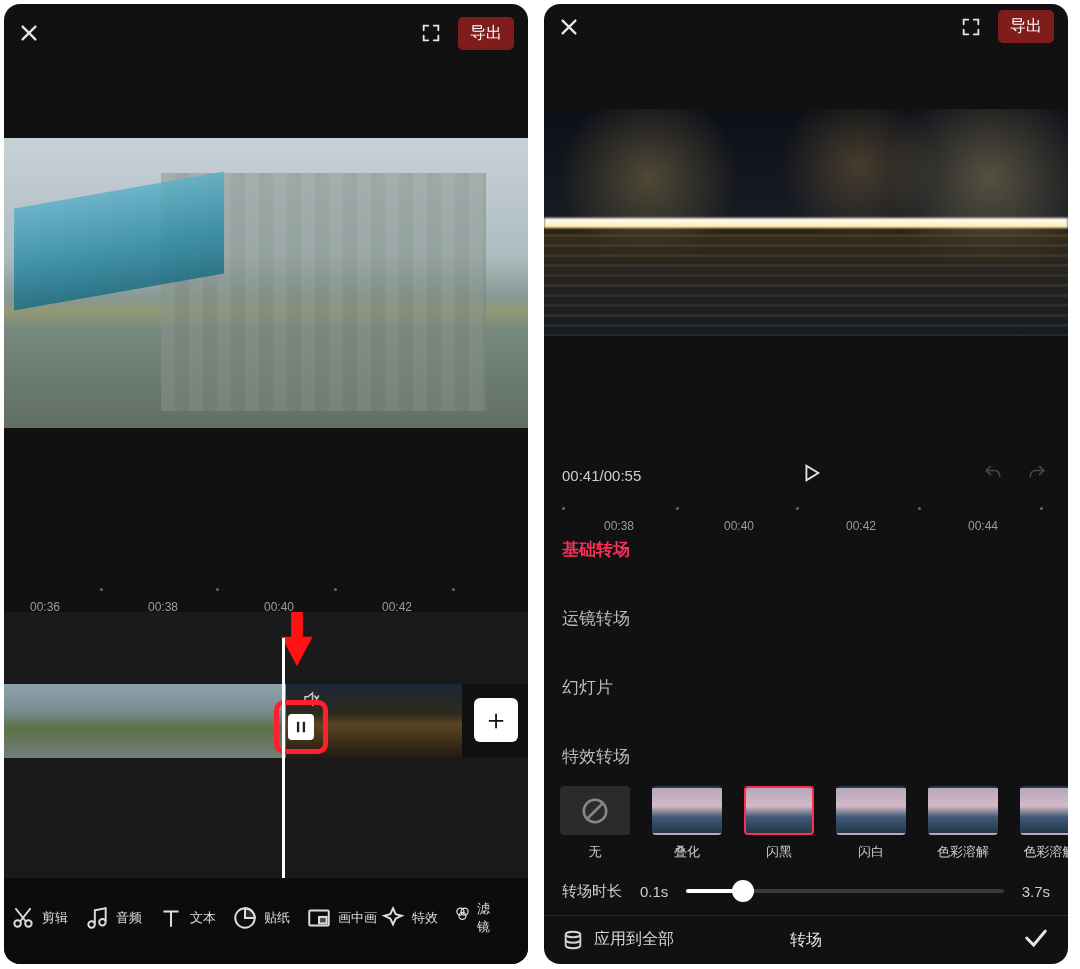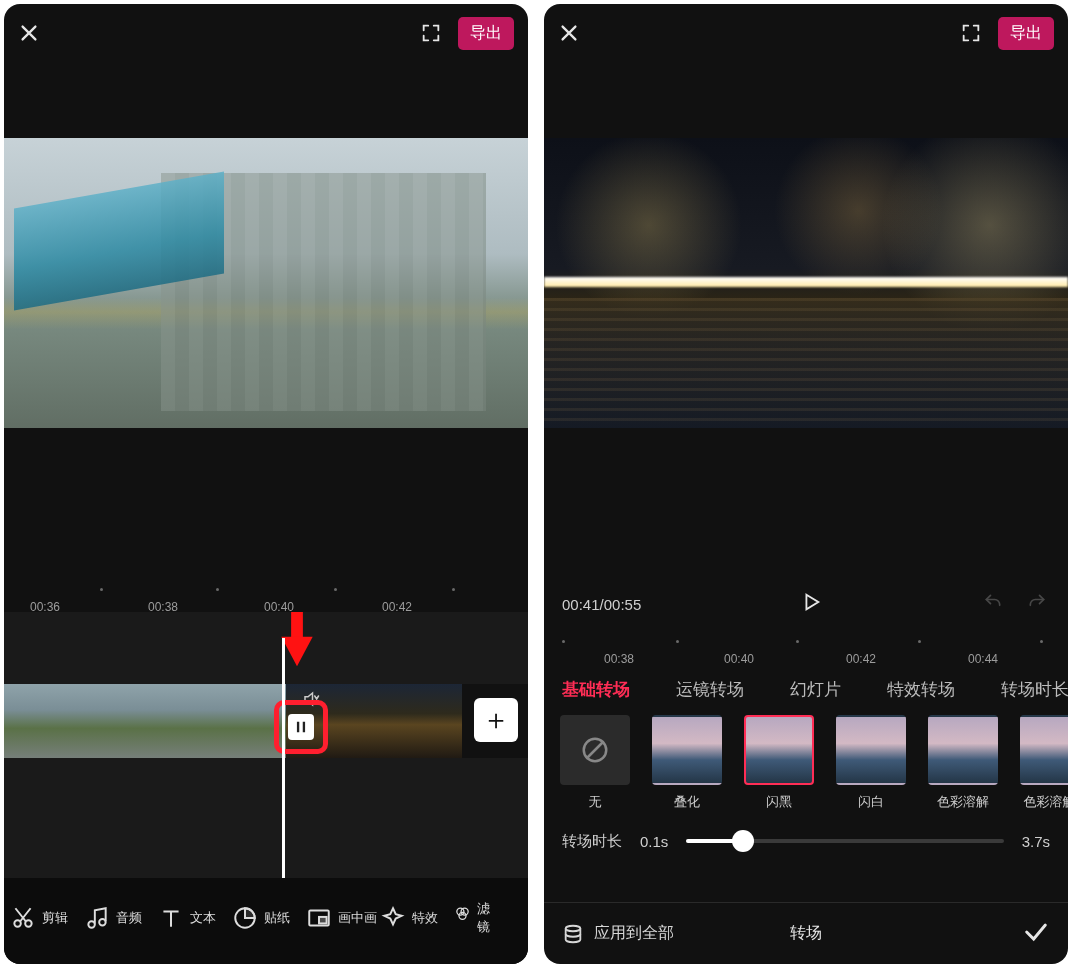--- a/index.html
+++ b/index.html
@@ -29,21 +29,21 @@
   .top-bar {
     height: 58px;
     display: flex;
     align-items: center;
     justify-content: space-between;
     padding: 0 14px;
   }
   .top-bar .right-group { display:flex; align-items:center; gap:16px;}
   .close-icon svg, .expand-icon svg { display:block; }
   .export-btn {
-    background: #be185d;
+    background: #7f1d1d;
     color: #fff;
     border: none;
     font-size: 16px;
     font-weight: 500;
     border-radius: 5px;
     padding: 6px 12px;
     cursor: pointer;
   }
   .preview {
     width: 100%;
@@ -126,21 +126,21 @@
   .tool {
     flex: 0 0 74px;
     display:flex;flex-direction:row;align-items:center;gap:6px;
     color:#ddd; font-size:13px;
   }
   .tool svg { display:block;}
   .tool.half { flex:0 0 40px; overflow:hidden; align-items:flex-start;}
   
   .tab-row {
     display:flex; gap:46px; padding:14px 18px 10px 18px; font-size:17px;
-    overflow:hidden; white-space:nowrap;
+    overflow:hidden; white-space:nowrap;flex-direction:column;
   }
   .tab { color:#bcbcbc; cursor:pointer;}
   .tab.active { color:#ff2d55; font-weight:600;}
   .preset-row {
     display:flex; gap:14px; padding: 4px 12px 6px 12px;
     overflow:hidden;
   }
   .preset {
     display:flex;flex-direction:column;align-items:center;gap:8px;
     font-size:13px; color:#cfcfcf;

